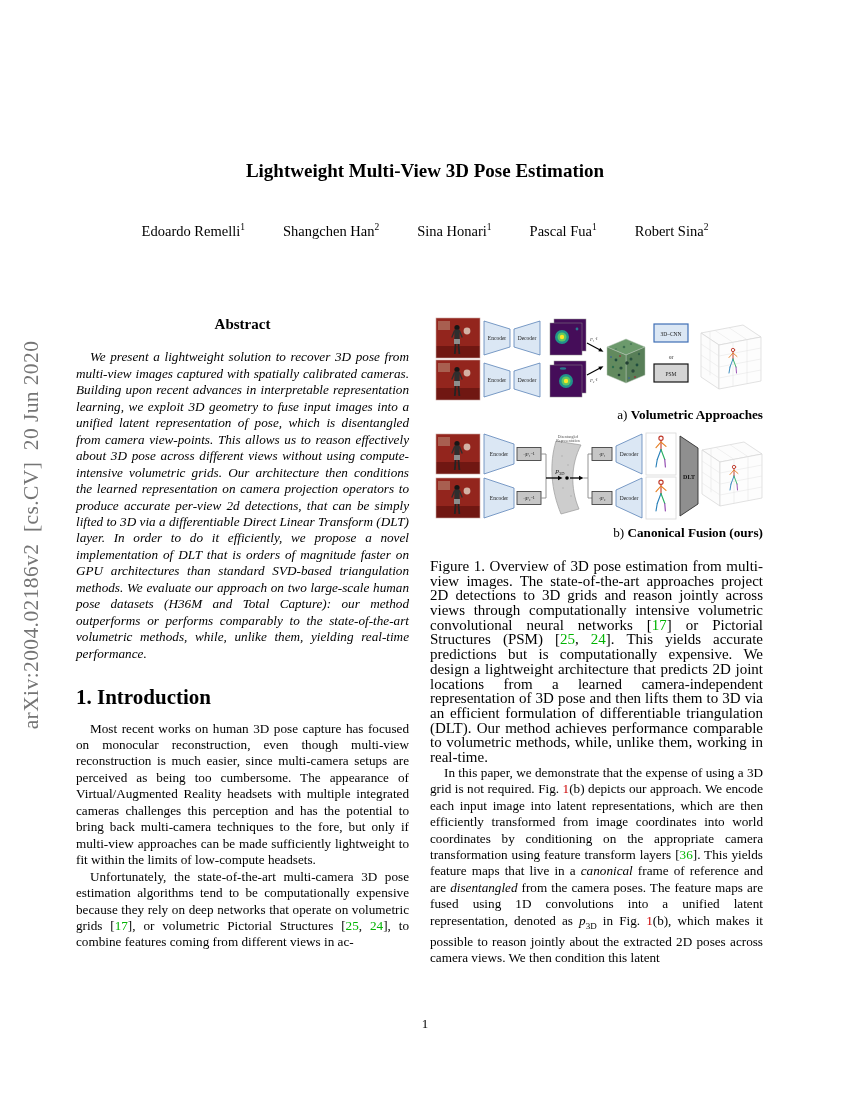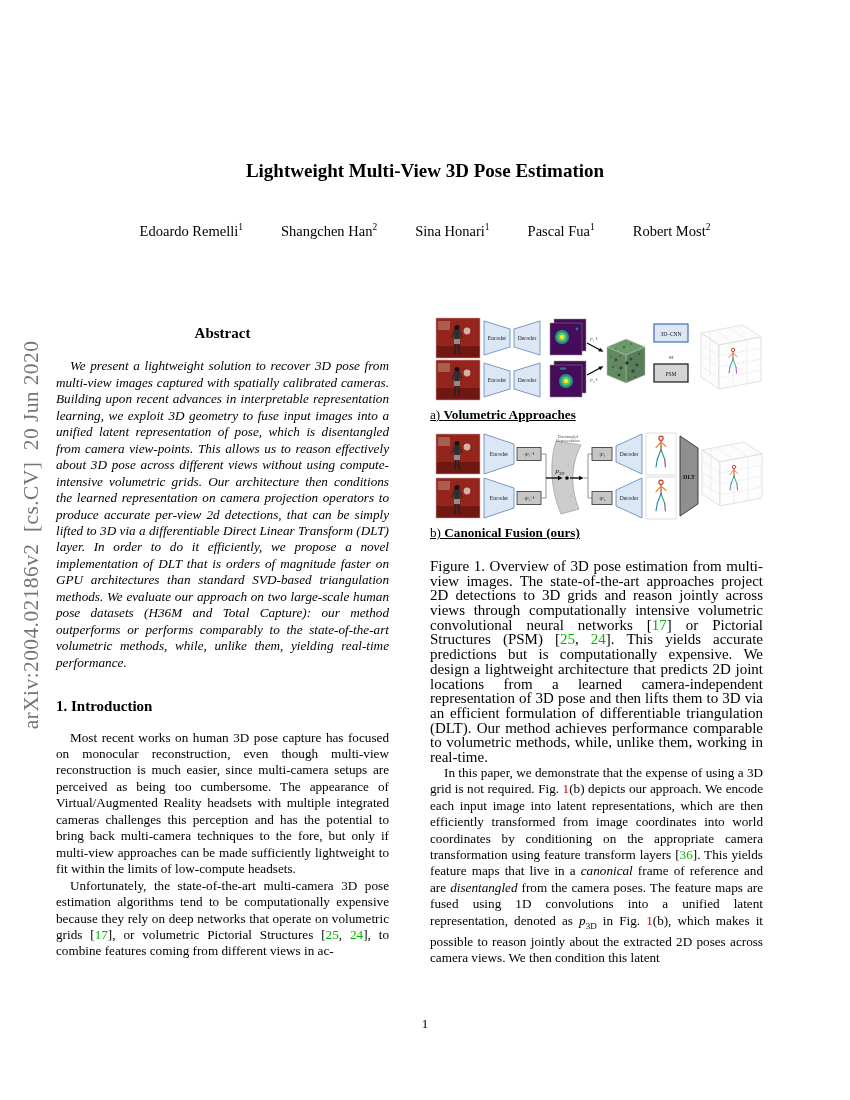--- a/index.html
+++ b/index.html
@@ -15,32 +15,32 @@
   .title-block h1{margin:0;font-size:19px;line-height:26px;font-weight:bold;}
 
   .authors{position:absolute;top:222px;left:0;width:850px;display:flex;
         justify-content:center;gap:38px;font-size:14.5px;}
   .authors sup,.affils sup{font-size:9.5px;}
   .affils{position:absolute;top:245px;left:0;width:850px;text-align:center;
         font-size:14.5px;line-height:19px;}
 
   .col{position:absolute;width:333px;font-size:13.2px;line-height:16.45px;
         text-align:justify;hyphens:auto;-webkit-hyphens:auto;}
-  .col-left{left:56px;top:310px;margin-top:9px;}
+  .col-left{left:76px;top:310px;}
   .col-right{left:430px;top:310px;}
 
   .abs-heading{text-align:center;font-weight:bold;font-size:15px;margin:6px 0 17px 0;}
   .abs-text{margin:0;font-style:italic;text-indent:14px;}
-  .sec-heading{font-size:15px;font-weight:bold;margin:27px 0 15px 0;text-align:left;}
+  .sec-heading{font-size:21px;font-weight:bold;margin:27px 0 15px 0;text-align:left;}
   p.body{margin:0;}
   p.indent{text-indent:14px;}
 
   figure{margin:6px 0 0 0;padding:0;}
   figure svg{display:block;}
-  .subcap{text-align:left;font-size:13.2px;margin:5px 0 9px 0;text-decoration:underline;}
+  .subcap{text-align:right;font-size:13.2px;margin:5px 0 9px 0;}
   .subcap .b{font-weight:bold;}
   figcaption{font-size:15px;line-height:14.7px;text-align:justify;margin-top:17px;
         hyphens:auto;-webkit-hyphens:auto;}
   .mt-body{margin-top:30px !important;}
 
   .cite{color:var(--cite);}
   .figref{color:var(--figref);}
   .it{font-style:italic;}
   .b{font-weight:bold;}
   sub{font-size:9px;}
@@ -63,21 +63,21 @@
   <div class="title-block">
     <h1><span>Lightweight Multi-View 3D Pose Estimation</span><br>
     </h1>
   </div>
 
   <div class="authors">
     <span><span>Edoardo Remelli</span><sup>1</sup></span>
     <span><span>Shangchen Han</span><sup>2</sup></span>
     <span><span>Sina Honari</span><sup>1</sup></span>
     <span><span>Pascal Fua</span><sup>1</sup></span>
-    <span><span>Robert Most</span><sup>2</sup></span>
+    <span><span>Robert Sina</span><sup>2</sup></span>
   </div>
 
 
   <div class="col col-left">
     <div class="abs-heading">Abstract</div>
     <p class="abs-text">We present a lightweight solution to recover 3D pose from multi-view images captured with spatially calibrated cameras. Building upon recent advances in interpretable representation learning, we exploit 3D geometry to fuse input images into a unified latent representation of pose, which is disentangled from camera view-points. This allows us to reason effectively about 3D pose across different views without using compute-intensive volumetric grids. Our architecture then conditions the learned representation on camera projection operators to produce accurate per-view 2d detections, that can be simply lifted to 3D via a differentiable Direct Linear Transform (DLT) layer. In order to do it efficiently, we propose a novel implementation of DLT that is orders of magnitude faster on GPU architectures than standard SVD-based triangulation methods. We evaluate our approach on two large-scale human pose datasets (H36M and Total Capture): our method outperforms or performs comparably to the state-of-the-art volumetric methods, while, unlike them, yielding real-time performance.</p>
     <div class="sec-heading">1. Introduction</div>
     <p class="body indent">Most recent works on human 3D pose capture has focused on monocular reconstruction, even though multi-view reconstruction is much easier, since multi-camera setups are perceived as being too cumbersome. The appearance of Virtual/Augmented Reality headsets with multiple integrated cameras challenges this perception and has the potential to bring back multi-camera techniques to the fore, but only if multi-view approaches can be made sufficiently lightweight to fit within the limits of low-compute headsets.</p>
     <p class="body indent"><span>Unfortunately, the state-of-the-art multi-camera 3D pose estimation algorithms tend to be computationally expensive because they rely on deep networks that operate on volumetric grids [</span><span class="cite">17</span><span>], or volumetric Pictorial Structures [</span><span class="cite">25</span><span>, </span><span class="cite">24</span><span>], to combine features coming from different views in ac-</span></p>
   </div>

